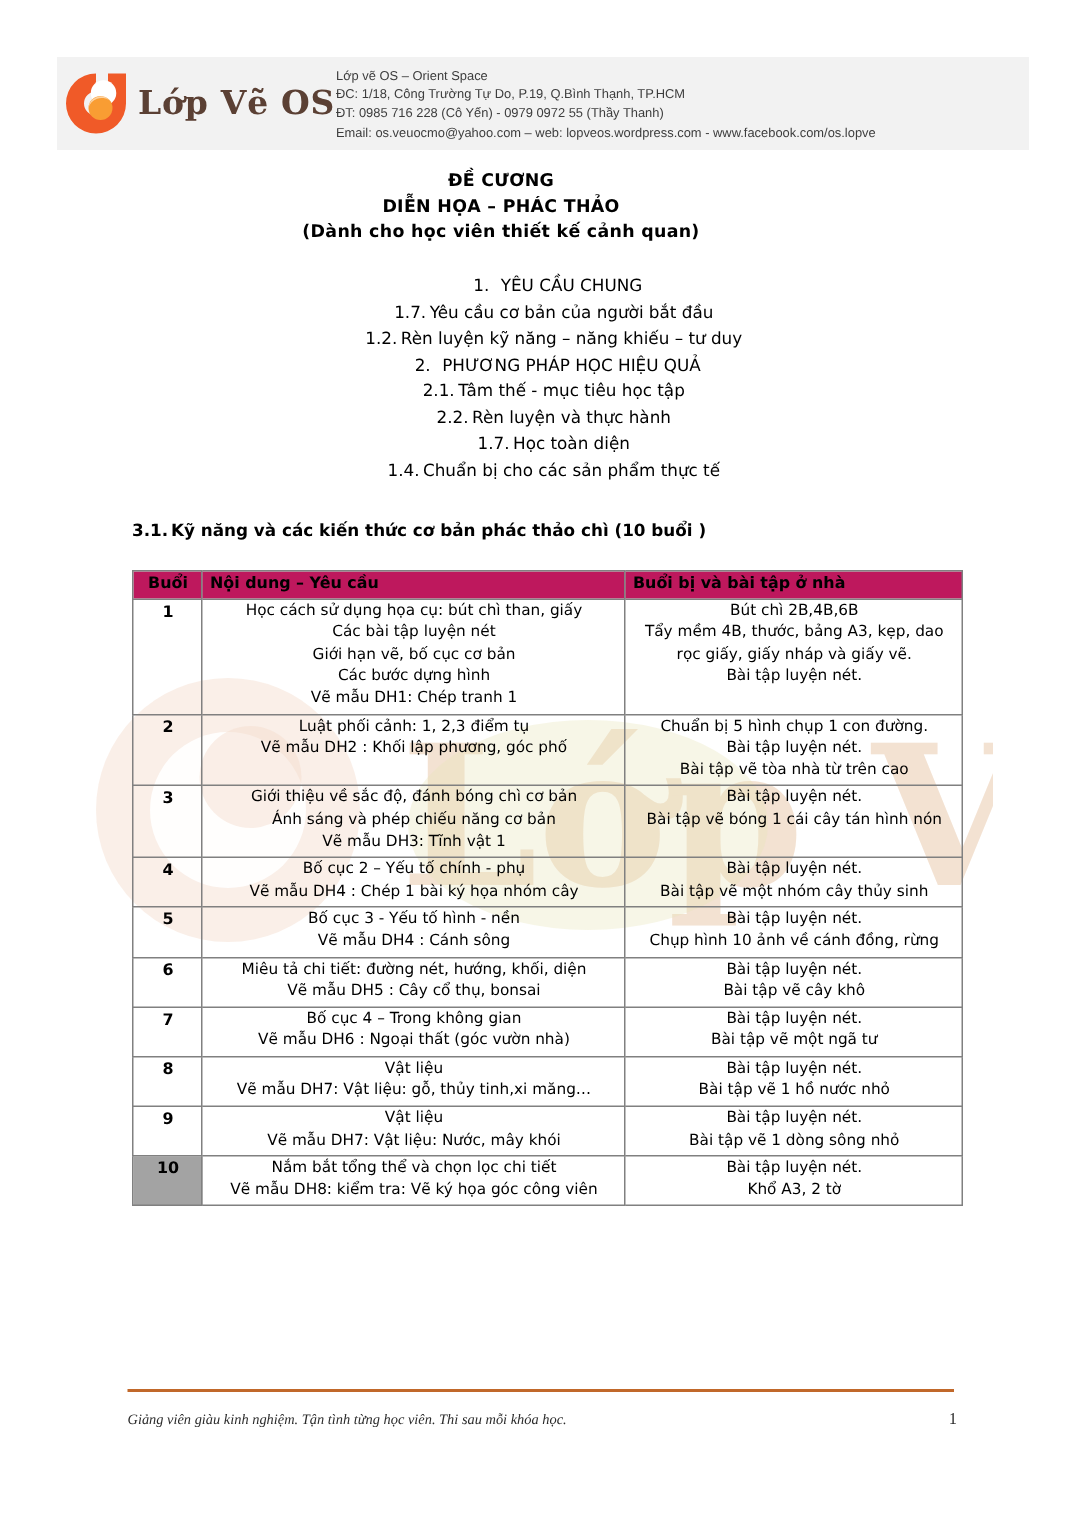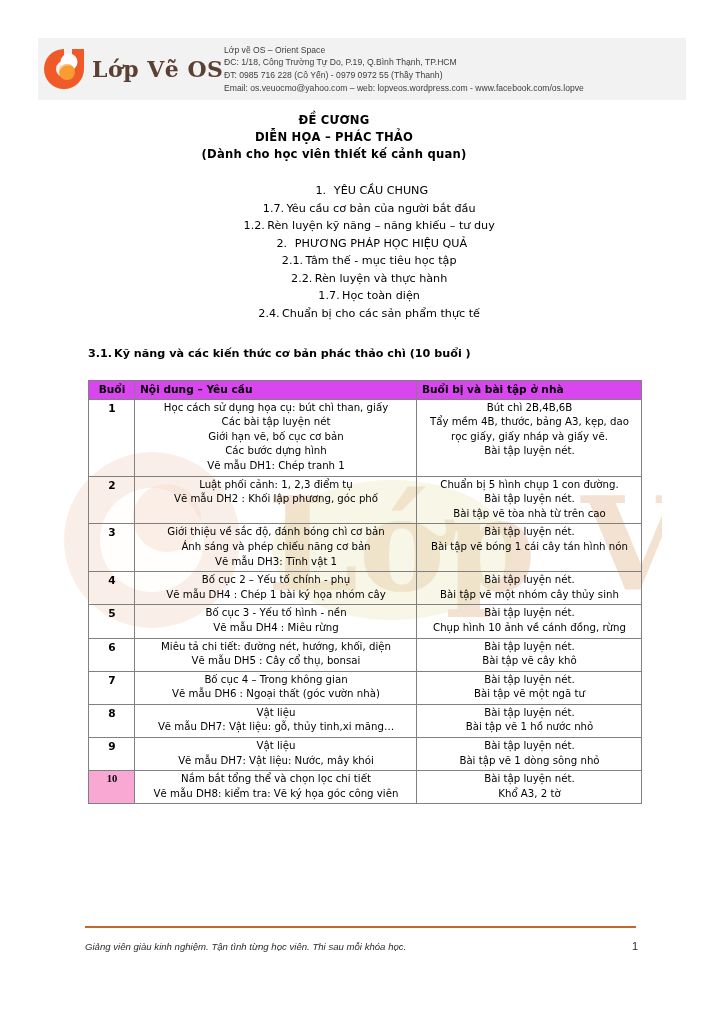--- a/index.html
+++ b/index.html
@@ -149,36 +149,36 @@
   table.plan col.c-chuanbi { width: 225px; }
 
   table.plan th, table.plan td {
     border: 1px solid #808080;
     padding: 1px 4px 2px 5px;
     vertical-align: top;
     line-height: 14.6px;
     background: transparent;
   }
   table.plan thead th {
-    background: #d946ef;
+    background: #be185d;
     font-weight: bold;
     font-size: 10.6px;
     text-align: left;
     padding-top: 1px;
     padding-bottom: 2px;
     white-space: nowrap;
   }
   table.plan thead th.h-buoi { text-align: center; }
 
   td.buoi {
     text-align: center;
     font-weight: bold;
     font-size: 10.6px;
   }
-  td.buoi.hl { background: #f9a8d4; font-family: Liberation Serif, serif; }
+  td.buoi.hl { background: #a3a3a3; }
 
   .cell-line { white-space: nowrap; }
   td.noidung { overflow: hidden; text-align: center; }
   td.chuanbi .cell-line { white-space: nowrap; text-align: center; }
 
   
   .footer-rule {
     position: absolute;
     left: 85px;
     top: 926px;
@@ -190,21 +190,21 @@
     position: absolute;
     left: 85px;
     top: 940px;
     width: 553px;
     display: flex;
     justify-content: space-between;
     align-items: baseline;
     font-size: 9.6px;
     font-style: italic;
     color: #2b2b2b;
-    font-family: Liberation Sans, sans-serif;
+    font-family: Liberation Serif, serif;
   }
   .footer .pageno { font-style: normal; font-size: 11px; }
 </style>
 </head>
 <body>
 
 <div class="page">
 
   <div class="letterhead">
     <div class="logo-block">
@@ -249,21 +249,21 @@
     <div class="li">
       <span class="num">2.1.</span><span>Tâm thế - mục tiêu học tập</span>
     </div>
     <div class="li">
       <span class="num">2.2.</span><span>Rèn luyện và thực hành</span>
     </div>
     <div class="li">
       <span class="num">1.7.</span><span>Học toàn diện</span>
     </div>
     <div class="li">
-      <span class="num">2.4.</span><span>Chuẩn bị cho các sản phẩm thực tế</span>
+      <span class="num">1.4.</span><span>Chuẩn bị cho các sản phẩm thực tế</span>
     </div>
   </div>
 
   <div class="sec3">
     <div class="li">
       <span class="num">3.1.</span><span>Kỹ năng và các kiến thức cơ bản phác thảo chì (10 buổi )</span>
     </div>
   </div>
 
   <div class="watermark">
@@ -352,21 +352,21 @@
           <td class="chuanbi">
             <div class="cell-line">Bài tập luyện nét.</div>
             <div class="cell-line">Bài tập vẽ một nhóm cây thủy sinh</div>
           </td>
         </tr>
 
         <tr>
           <td class="buoi">5</td>
           <td class="noidung">
             <div class="cell-line">Bố cục 3 - Yếu tố hình - nền</div>
-            <div class="cell-line">Vẽ mẫu DH4 : Miêu rừng</div>
+            <div class="cell-line">Vẽ mẫu DH4 : Cánh sông</div>
           </td>
           <td class="chuanbi">
             <div class="cell-line">Bài tập luyện nét.</div>
             <div class="cell-line">Chụp hình 10 ảnh về cánh đồng, rừng</div>
           </td>
         </tr>
 
         <tr>
           <td class="buoi">6</td>
           <td class="noidung">

